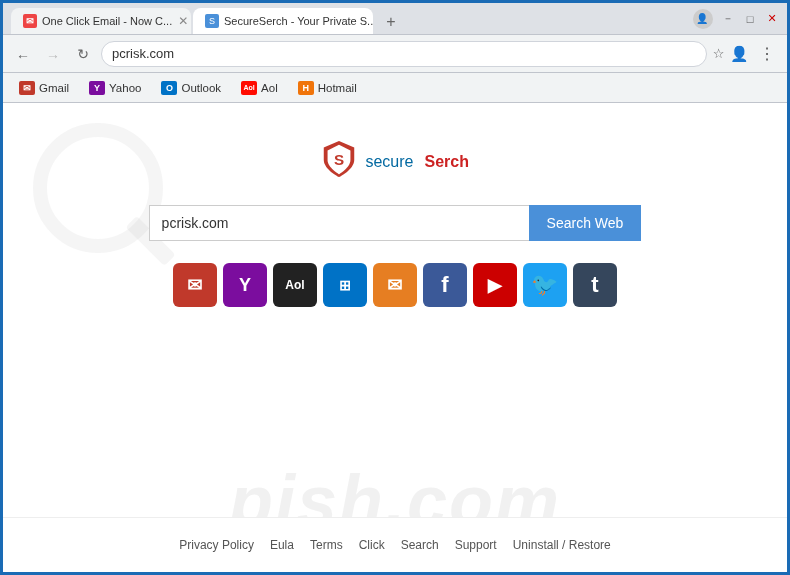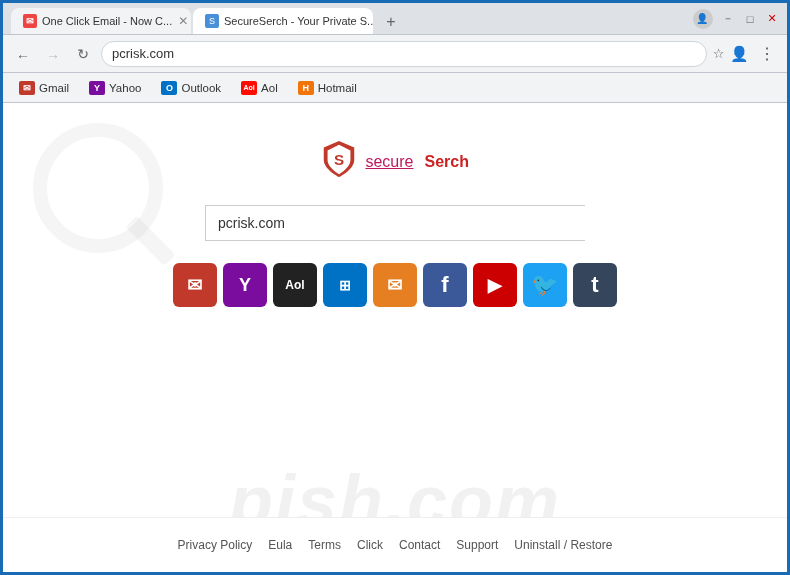--- a/index.html
+++ b/index.html
@@ -222,23 +222,22 @@
 
     
     .logo-area {
       margin-top: 40px;
       display: flex;
       flex-direction: column;
       align-items: center;
       z-index: 1;
     }
     .logo-secure {
-      color: #be185d;
+      color: #0369a1;
       font-weight: 400;
-      text-decoration: underline;
     }
     .logo-serch {
       color: #cc2222;
       font-weight: 700;
       margin-left: 11px;
     }
     .logo-shield {
       display: inline-block;
       width: 36px;
       height: 40px;
@@ -400,38 +399,39 @@
           <path d="M18 2 L34 9 L34 22 C34 32 18 40 18 40 C18 40 2 32 2 22 L2 9 Z" fill="#c0392b"></path>
           <path d="M18 6 L30 12 L30 22 C30 30 18 37 18 37 C18 37 6 30 6 22 L6 12 Z" fill="white"></path>
           <text x="18" y="27" text-anchor="middle" font-size="16" font-weight="bold" fill="#c0392b">S</text>
         </svg>
         <span class="logo-secure">secure</span><span class="logo-serch">Serch</span>
       </div>
     </div>
 
     <div class="search-area">
       <input class="search-input" type="text" value="pcrisk.com" style="">
+      <button class="search-button">Search Web</button>
     </div>
 
     <div class="social-icons">
       <div class="social-icon" style="background:#c0392b;" title="Gmail">✉</div>
       <div class="social-icon" style="background:#7b0d9e;" title="Yahoo">Y</div>
       <div class="social-icon" style="background:#222;font-size:12px;" title="Aol">Aol</div>
       <div class="social-icon" style="background:#0072c6;font-size:14px;" title="Outlook">⊞</div>
       <div class="social-icon" style="background:#e67e22;" title="Email">✉</div>
       <div class="social-icon" style="background:#3b5998;font-size:22px;" title="Facebook">f</div>
       <div class="social-icon" style="background:#cc0000;" title="YouTube">▶</div>
       <div class="social-icon" style="background:#1da1f2;font-size:22px;" title="Twitter">🐦</div>
       <div class="social-icon" style="background:#35465c;font-size:22px;" title="Tumblr">t</div>
     </div>
 
     <div class="footer">
       <a>Privacy Policy</a>
       <a>Eula</a>
       <a>Terms</a>
       <a>Click</a>
-      <a>Contact</a>
+      <a>Search</a>
       <a>Support</a>
       <a>Uninstall / Restore</a>
     </div>
 
   </div>
 </div>
 
 </body></html>

